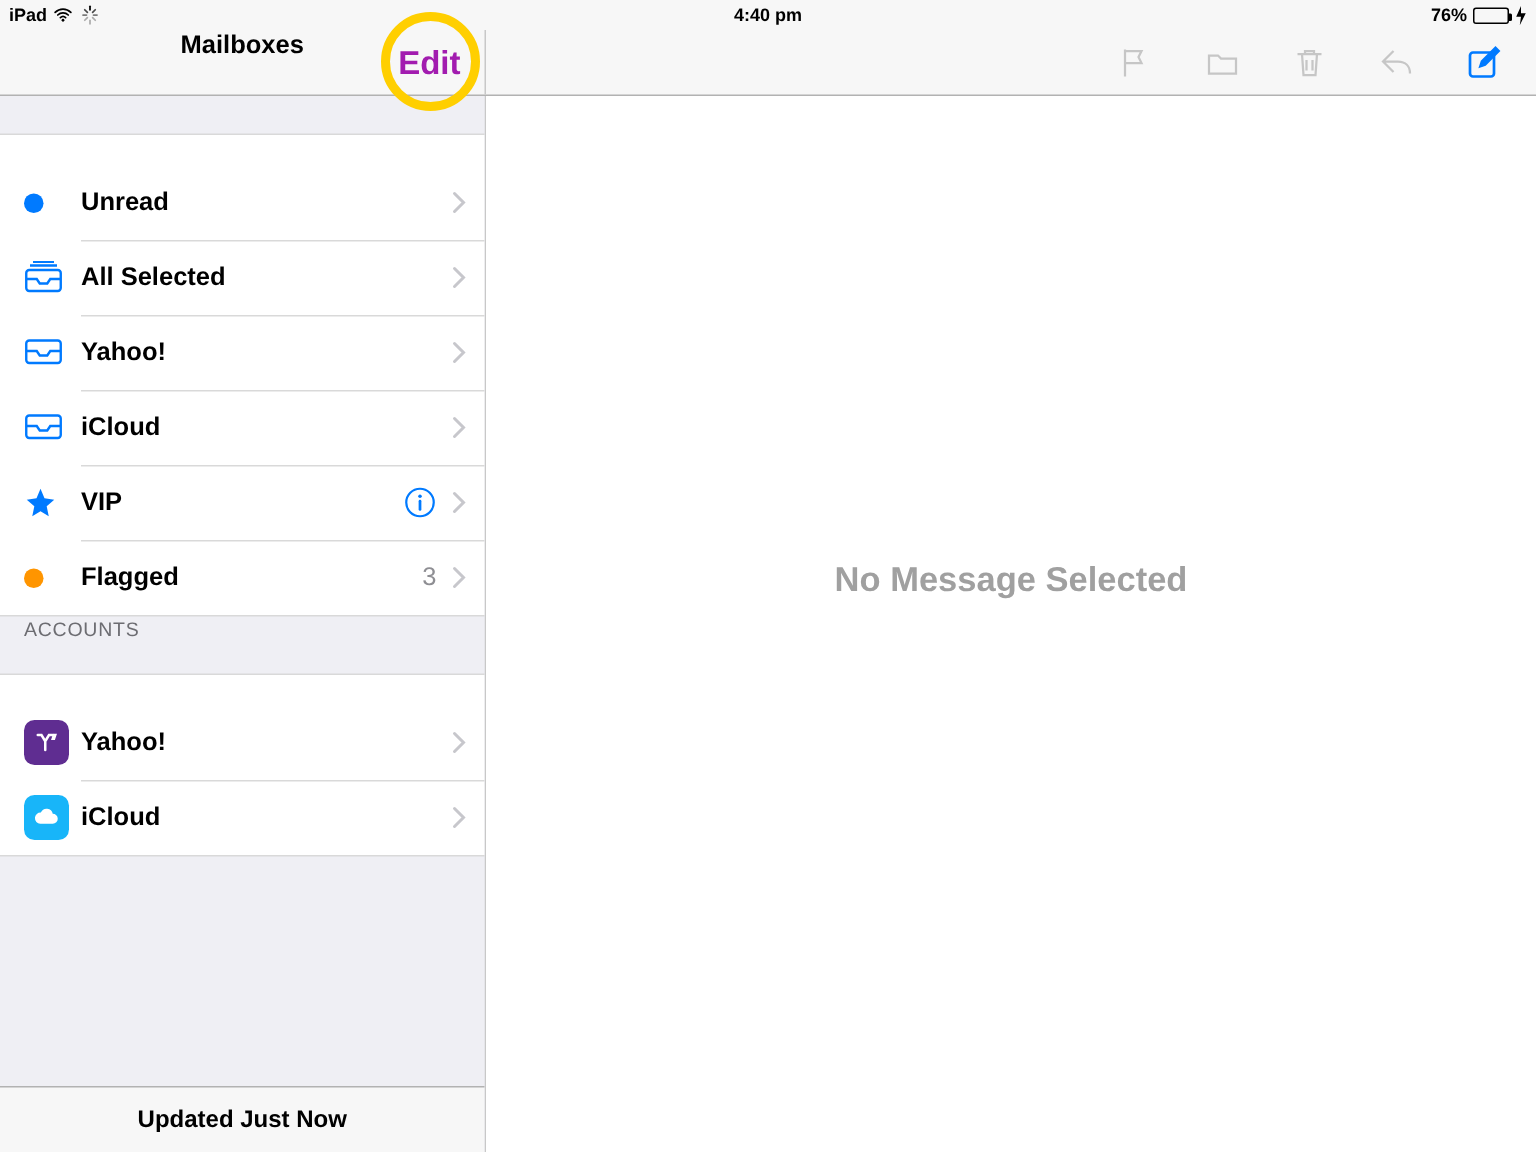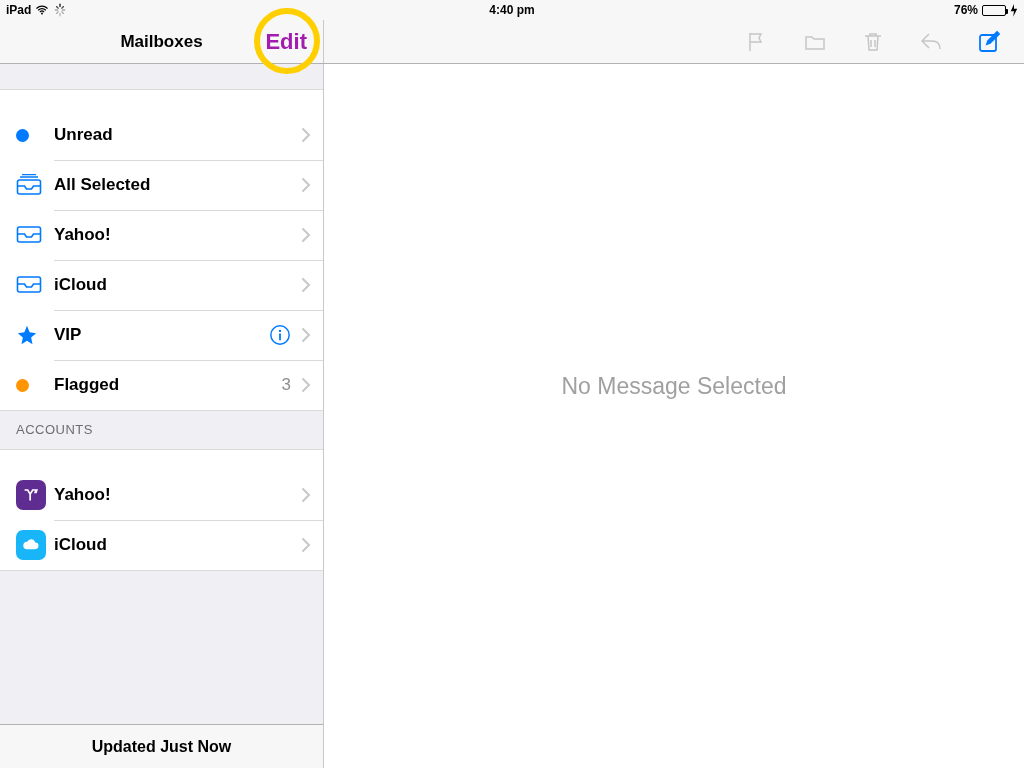--- a/index.html
+++ b/index.html
@@ -47,21 +47,21 @@
 
   
   .nav-bar {
     height: 44px;
     background: #f7f7f7;
     border-bottom: 1px solid #b2b2b2;
     display: flex;
   }
   .nav-left {
     width: 324px; position: relative;
-    display: flex; align-items: center; justify-content: center;
+    display: flex; align-items: flex-start; justify-content: center;
     border-right: 1px solid #c8c8c8;
   }
   .nav-title {
     font-size: 17px; font-weight: 700; color: #000;
   }
   .nav-edit {
     position: absolute; right: 16px; top: 0; bottom: 0;
     display: flex; align-items: center;
     color: #a21caf; font-size: 22px; font-weight: 600;
     cursor: pointer;
@@ -85,21 +85,21 @@
   .sidebar {
     width: 324px; border-right: 1px solid #c8c8c8;
     display: flex; flex-direction: column;
     background: #efeff4;
   }
   .main {
     flex: 1; background: #fff;
     display: flex; align-items: center; justify-content: center;
   }
   .placeholder {
-    color: #a0a0a0; font-size: 23px; font-weight: 400;
+    color: #a0a0a0; font-size: 23px; font-weight: 700;
     margin-top: -60px;
   }
 
   
   .spacer-top { height: 26px; background: #efeff4; border-bottom:1px solid #d9d9d9;}
   .list { background: #fff; }
   .row {
     height: 50px;
     display: flex; align-items: center;
     padding: 0 12px 0 16px;
@@ -136,21 +136,21 @@
     width: 30px; height: 30px; border-radius: 7px;
     display:flex; align-items:center; justify-content:center;
   }
   .badge.yahoo { background:#5f2d91; }
   .badge.icloud { background:#18b5f9; }
   .badge svg { width:20px; height:20px; }
 
   .section-header {
     height: 40px; background:#efeff4;
     display:flex; align-items:flex-end;
-    padding: 0 16px 12px 16px;
+    padding: 0 16px 22px 16px;
     font-size: 13px; font-weight:400; color:#6d6d72;
     border-top:1px solid #d9d9d9;
     border-bottom:1px solid #d9d9d9;
     letter-spacing: 0.5px;
   }
   .sidebar-fill { flex:1; background:#efeff4; border-top:1px solid #d9d9d9;}
   .sidebar-footer {
     height:44px; background:#f7f7f7;
     border-top:1px solid #b2b2b2;
     display:flex; align-items:center; justify-content:center;

